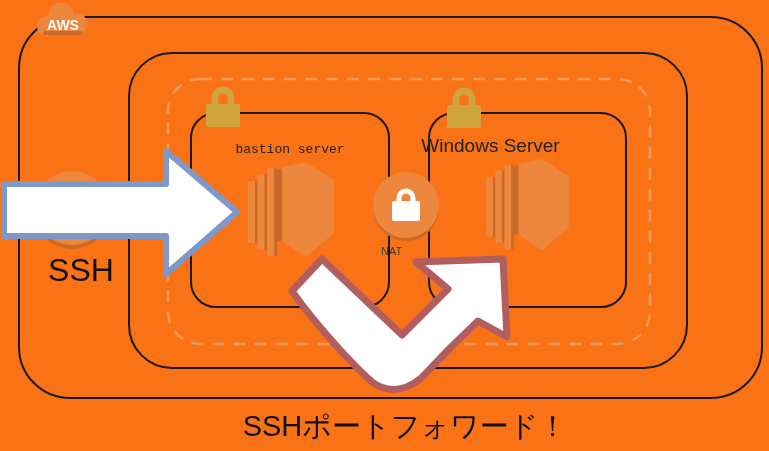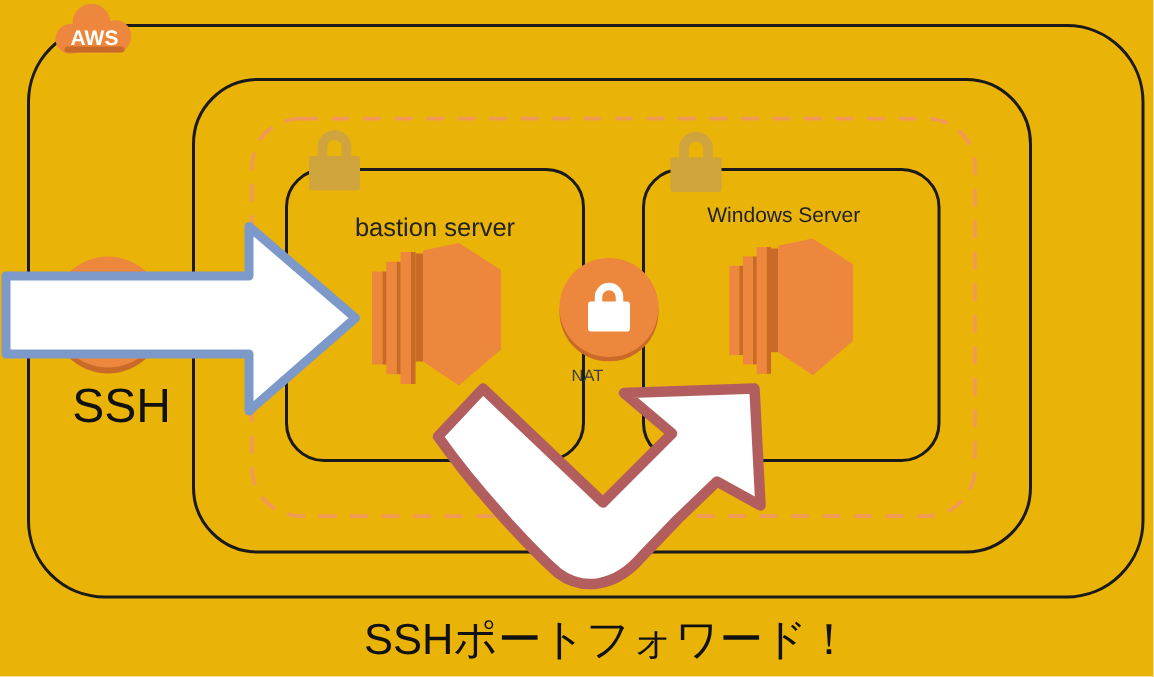--- a/index.html
+++ b/index.html
@@ -1,17 +1,17 @@
 <!DOCTYPE html>
 <html style="--orange: #ED873D; --orange-dark: #C96A28; --orange-dashed: #F19A58; --gold: #CFA43D; --blue-arrow: #7D99CA; --red-arrow: #B35E5E; --line: #1A1A1A; --text: #222222;"><head>
 <meta charset="utf-8">
 <style>
   html,body{margin:0;padding:0;background:#fff;}
   #canvas{
-    position:relative;width:769px;height:451px;background:#eab308;
+    position:relative;width:769px;height:451px;background:#f97316;
     font-family:"Liberation Sans", sans-serif;overflow:hidden;
   }
   .abs{position:absolute;}
   .frame{border:2px solid var(--line);border-radius:50px;background:transparent;box-sizing:border-box;}
   #aws-box{left:18px;top:16px;width:745px;height:383px;border-radius:52px;z-index:1;}
   #vpc-box{left:128px;top:52px;width:560px;height:317px;border-radius:44px;z-index:1;}
   #bastion-box{left:190px;top:112px;width:200px;height:196px;border-radius:26px;z-index:1;}
   #windows-box{left:428px;top:112px;width:199px;height:196px;border-radius:26px;z-index:1;}
   #dashed-box{left:165px;top:76px;z-index:1;}
   .icon{z-index:2;}
@@ -21,22 +21,22 @@
   .cloud-text{fill:#ffffff;font-weight:bold;font-family:"Liberation Sans",sans-serif;}
   .f-orange{fill:var(--orange);}
   .f-dark{fill:var(--orange-dark);}
   .f-gold{fill:var(--gold);}
   .f-white{fill:#ffffff;}
   .s-gold{stroke:var(--gold);fill:none;}
   .s-white{stroke:#ffffff;fill:none;}
   .arrow-blue{stroke:var(--blue-arrow);stroke-width:6;fill:#ffffff;stroke-linejoin:round;}
   .arrow-red{stroke:var(--red-arrow);stroke-width:7;fill:#ffffff;stroke-linejoin:round;}
   .dashed-rect{stroke:var(--orange-dashed);stroke-width:2.5;fill:none;}
-  #bastion-label{left:190px;top:142px;width:200px;text-align:center;font-size:17px;}
-  #windows-label{left:444px;top:135px;width:157px;text-align:center;font-size:14px;}
+  #bastion-label{left:190px;top:142px;width:200px;text-align:center;font-size:13px;font-family:Liberation Mono, monospace;}
+  #windows-label{left:412px;top:135px;width:157px;text-align:center;font-size:19px;}
   #nat-label{left:381px;top:245px;width:50px;text-align:left;font-size:11px;color:#3c3c3c;}
   #ssh-label{left:38px;top:252px;width:86px;text-align:center;font-size:32px;color:#111;}
   #caption{left:180px;top:407px;width:450px;text-align:center;font-size:29px;color:#111;}
 </style>
 </head>
 <body>
 
 <div id="canvas">
 
   <div class="abs frame" id="aws-box"></div>

